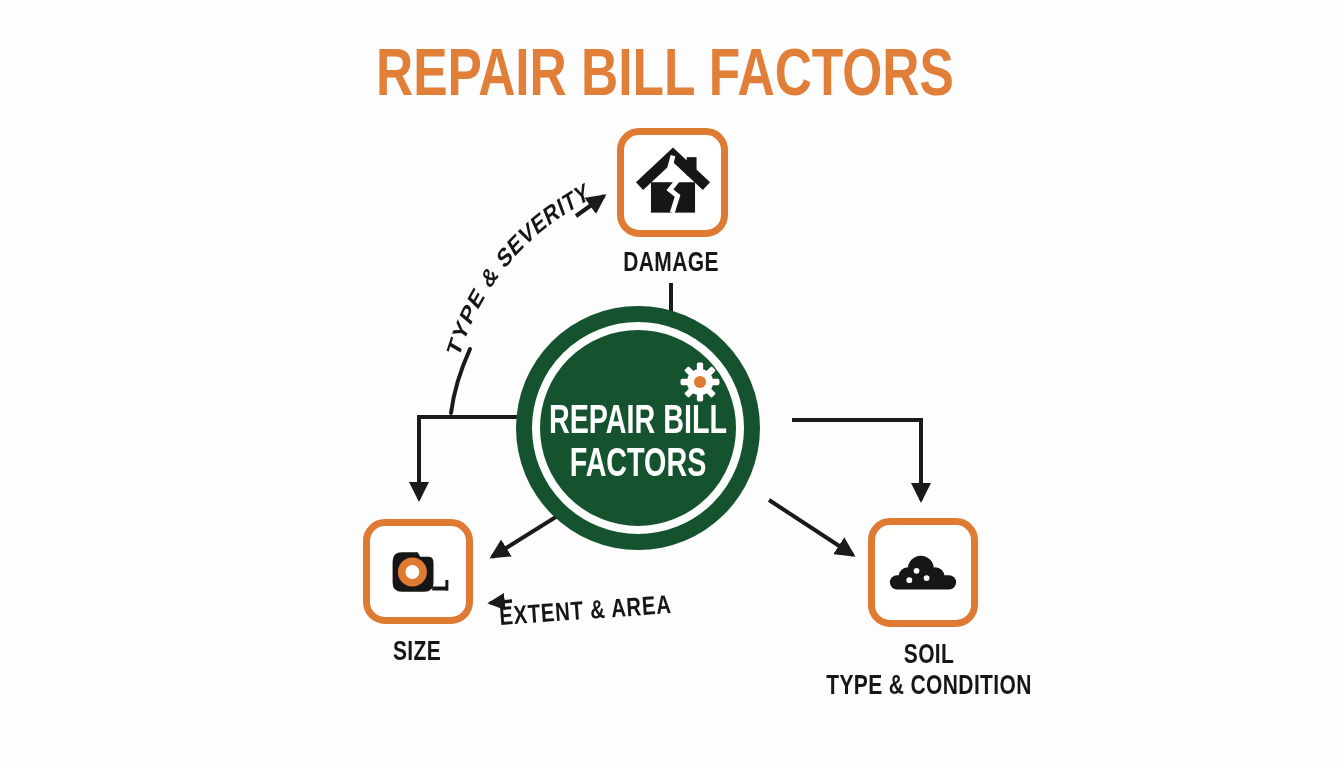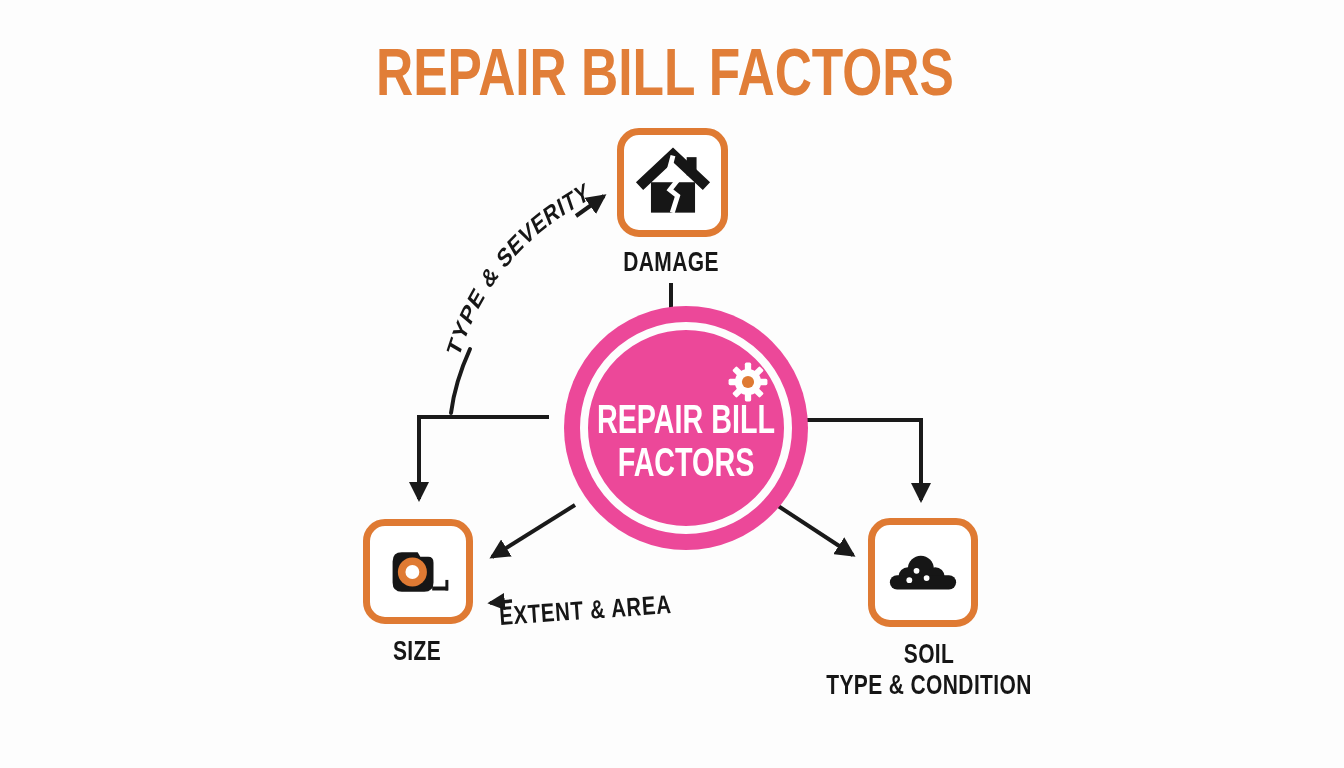--- a/index.html
+++ b/index.html
@@ -11,22 +11,22 @@
   .abs{position:absolute;}
   
   .title{
     left:0;right:14px;top:34px;text-align:center;
     font-size:66px;font-weight:bold;color:#E17E38;
     letter-spacing:0;transform:scaleX(0.78);transform-origin:50% 50%;
     white-space:nowrap;
   }
   
   .hub{
-    left:564px;top:306px;width:244px;height:244px;border-radius:50%;
-    background:#ec4899;
+    left:516px;top:306px;width:244px;height:244px;border-radius:50%;
+    background:#14532d;
   }
   .hub-ring{
     position:absolute;inset:16px;border:8px solid #FDFDFD;border-radius:50%;
   }
   .hub-text{
     position:absolute;inset:0;display:flex;flex-direction:column;
     align-items:center;justify-content:center;padding-top:26px;box-sizing:border-box;
     color:#FFFFFF;font-weight:bold;font-size:41px;line-height:1.04;
     transform:scaleX(0.70);transform-origin:50% 50%;white-space:nowrap;
     text-align:center;

